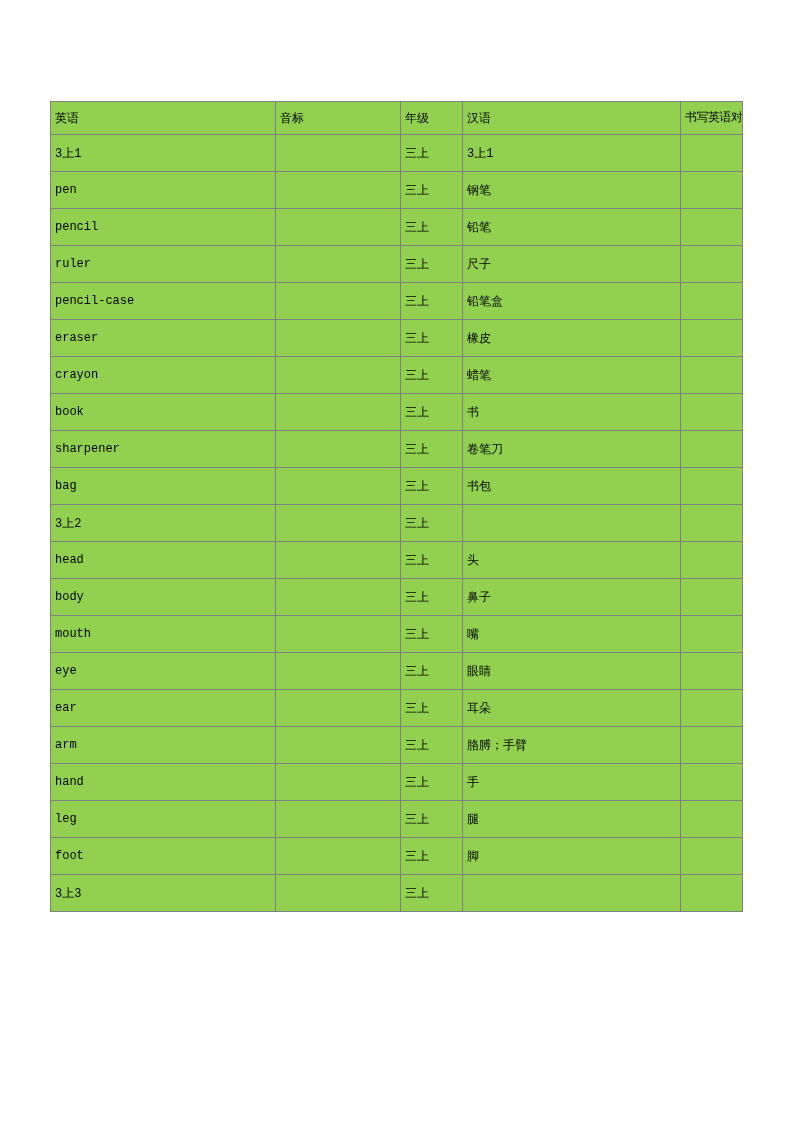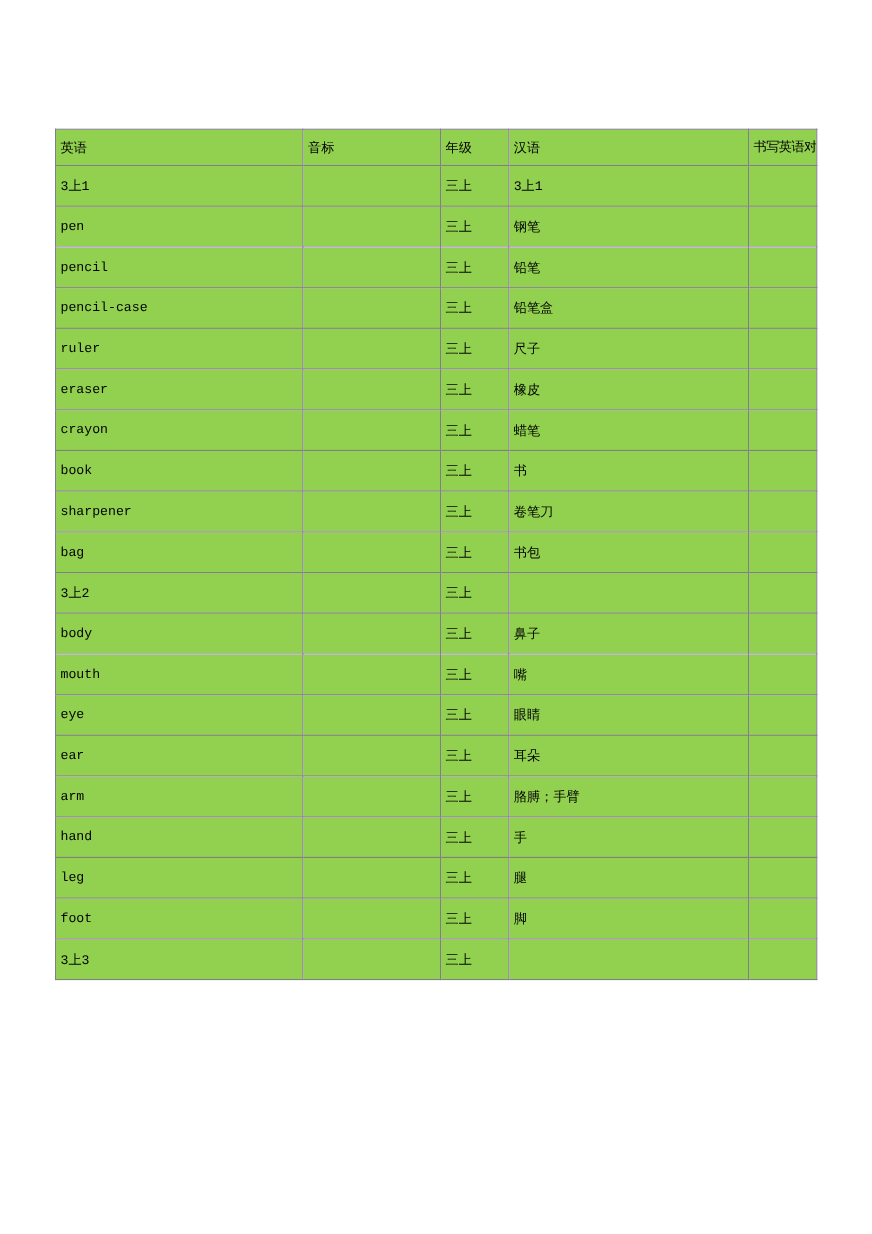--- a/index.html
+++ b/index.html
@@ -11,21 +11,20 @@
     width: 793px;
     height: 1122px;
     font-family: "Liberation Sans", sans-serif;
     position: relative;
   }
   .sheet {
     position: absolute;
     left: 50px;
     top: 101px;
     width: 692px;
-    margin-top: 16px;
   }
   table.vocab {
     border-collapse: collapse;
     table-layout: fixed;
     width: 692px;
   }
   table.vocab td, table.vocab th {
     border: 1px solid #808080;
     padding: 0 4px;
     font-size: 12px;
@@ -104,34 +103,34 @@
           <td class="check"></td>
         </tr>
         <tr>
           <td class="en">pencil</td>
           <td></td>
           <td class="grade">三上</td>
           <td class="cn">铅笔</td>
           <td class="check"></td>
         </tr>
         <tr>
+          <td class="en">ruler</td>
+          <td></td>
+          <td class="grade">三上</td>
+          <td class="cn">尺子</td>
+          <td class="check"></td>
+        </tr>
+        <tr>
           <td class="en">pencil-case</td>
           <td></td>
           <td class="grade">三上</td>
           <td class="cn">铅笔盒</td>
           <td class="check"></td>
         </tr>
         <tr>
-          <td class="en">ruler</td>
-          <td></td>
-          <td class="grade">三上</td>
-          <td class="cn">尺子</td>
-          <td class="check"></td>
-        </tr>
-        <tr>
           <td class="en">eraser</td>
           <td></td>
           <td class="grade">三上</td>
           <td class="cn">橡皮</td>
           <td class="check"></td>
         </tr>
         <tr>
           <td class="en">crayon</td>
           <td></td>
           <td class="grade">三上</td>
@@ -157,20 +156,27 @@
           <td></td>
           <td class="grade">三上</td>
           <td class="cn">书包</td>
           <td class="check"></td>
         </tr>
         <tr>
           <td class="en">3上2</td>
           <td></td>
           <td class="grade">三上</td>
           <td class="cn"></td>
+          <td class="check"></td>
+        </tr>
+        <tr>
+          <td class="en">head</td>
+          <td></td>
+          <td class="grade">三上</td>
+          <td class="cn">头</td>
           <td class="check"></td>
         </tr>
         <tr>
           <td class="en">body</td>
           <td></td>
           <td class="grade">三上</td>
           <td class="cn">鼻子</td>
           <td class="check"></td>
         </tr>
         <tr>

